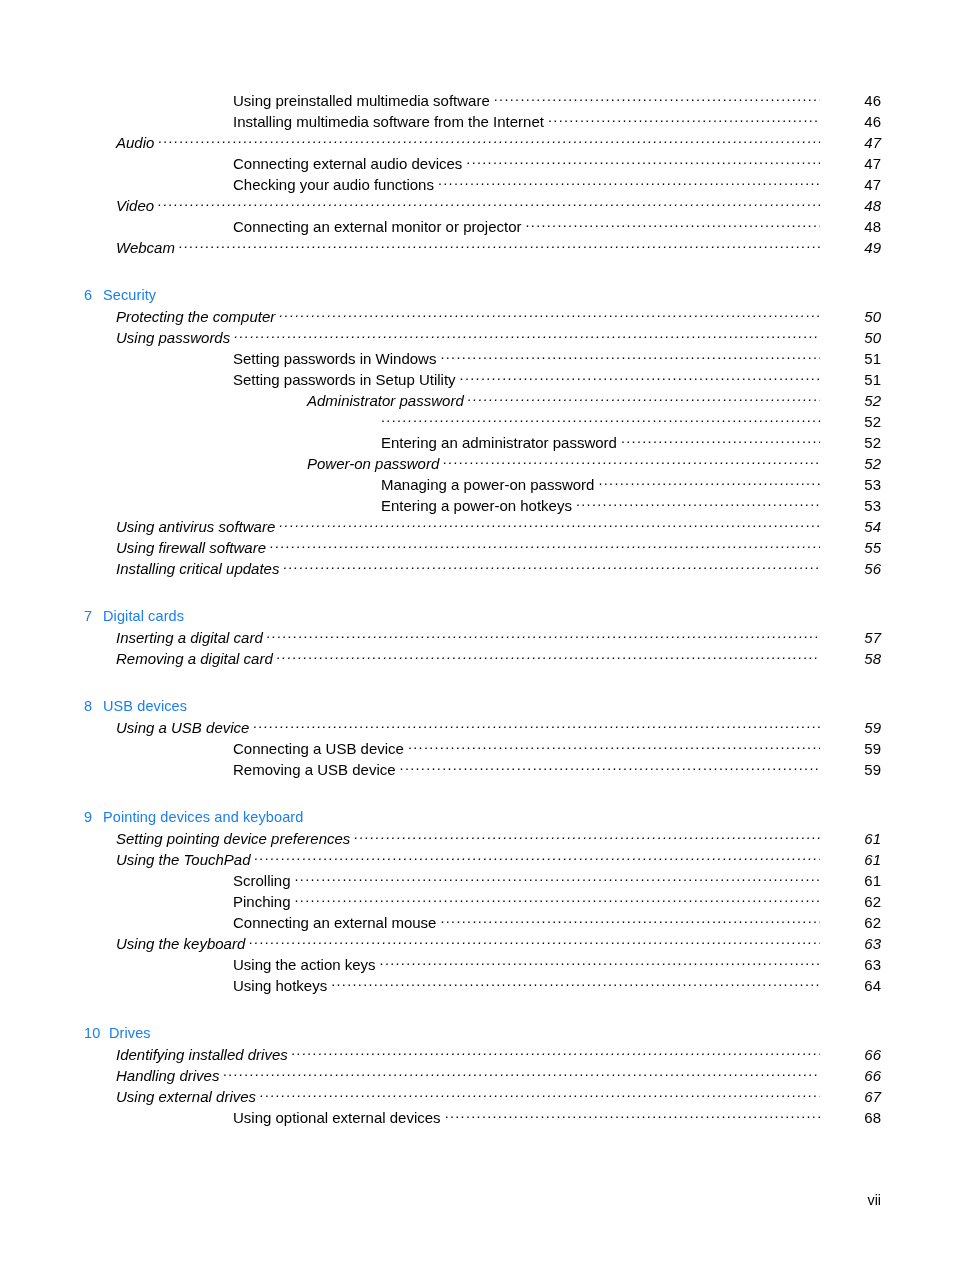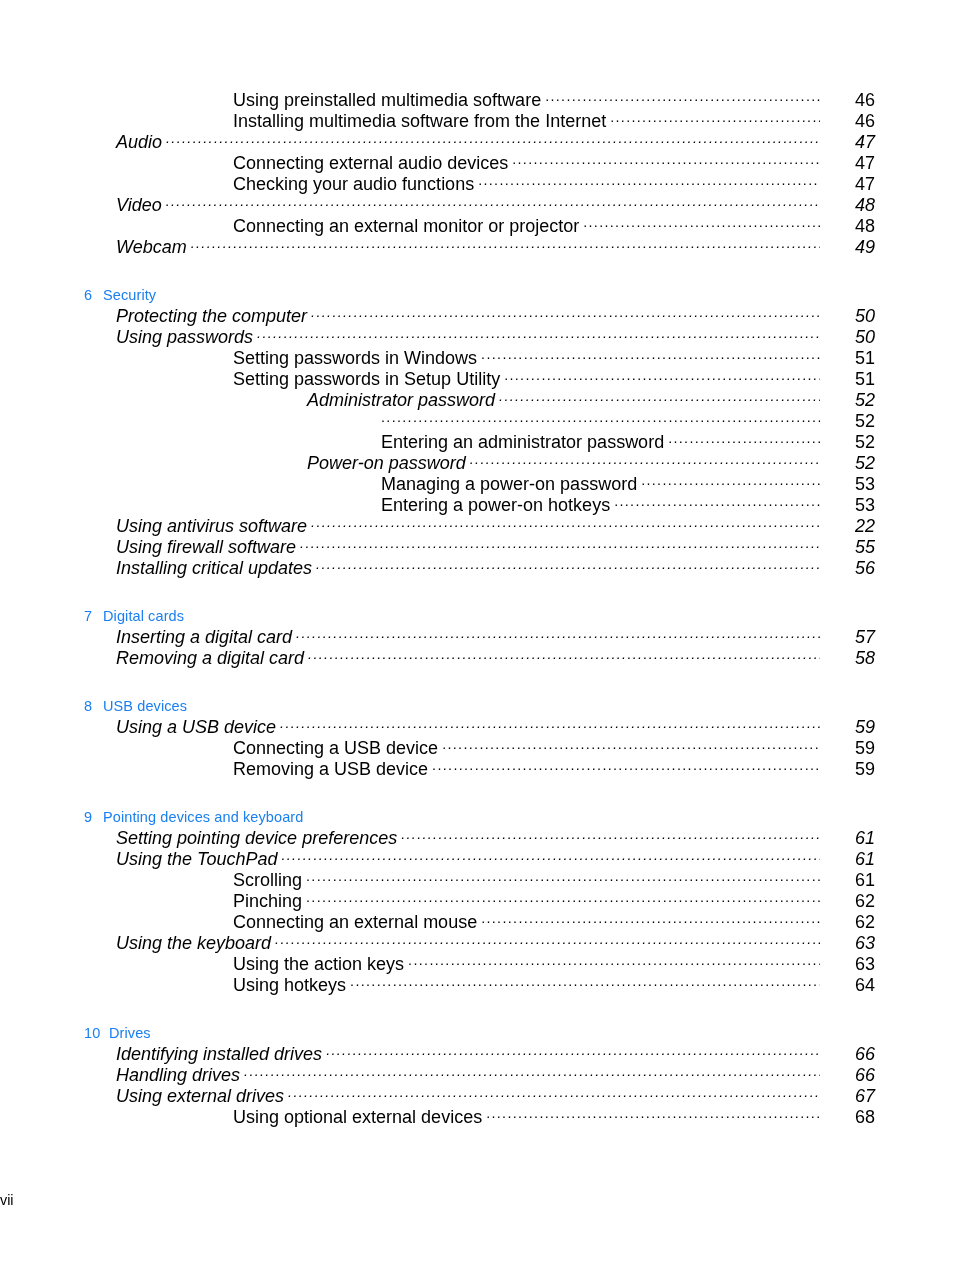--- a/index.html
+++ b/index.html
@@ -46,21 +46,21 @@
     display: inline;
   }
   .chapter-gap-before {
     height: 27px;
   }
 
   
   .toc-entry {
     display: flex;
     align-items: baseline;
-    font-size: 18px;
+    font-size: 15px;
     line-height: 21px;
     height: 21px;
     white-space: nowrap;
     padding-right: 73px;
   }
   .toc-entry .entry-label {
     flex: 0 0 auto;
     padding-right: 4px;
   }
   .toc-entry .leader {
@@ -76,38 +76,38 @@
     left: 0;
     bottom: -1px;
     white-space: nowrap;
     letter-spacing: 1.35px;
     font-size: 14.3px;
     color: #000;
   }
   .toc-entry .page-num {
     flex: 0 0 auto;
     width: 26px;
-    text-align: left;
+    text-align: right;
     padding-left: 6px;
     margin-left: 29px;
   }
 
   
   .lvl1 { padding-left: 116px; font-style: italic; }
   .lvl2 { padding-left: 233px; }
   .lvl3 { padding-left: 307px; font-style: italic; }
   .lvl4 { padding-left: 381px; }
 
   
   #folio {
     position: absolute;
     left: 0;
     top: 1192px;
     width: 881px;
-    text-align: left;
+    text-align: right;
     font-size: 14.3px;
     color: #000;
   }
 </style>
 </head>
 <body>
 
 <div id="page">
 
   <div id="toc">
@@ -198,21 +198,21 @@
         <span class="page-num">53</span>
       </div>
       <div class="toc-entry lvl4">
         <span class="entry-label">Entering a power-on hotkeys</span>
         <span class="leader"></span>
         <span class="page-num">53</span>
       </div>
       <div class="toc-entry lvl1">
         <span class="entry-label">Using antivirus software</span>
         <span class="leader"></span>
-        <span class="page-num">22</span>
+        <span class="page-num">54</span>
       </div>
       <div class="toc-entry lvl1">
         <span class="entry-label">Using firewall software</span>
         <span class="leader"></span>
         <span class="page-num">55</span>
       </div>
       <div class="toc-entry lvl1">
         <span class="entry-label">Installing critical updates</span>
         <span class="leader"></span>
         <span class="page-num">56</span>

